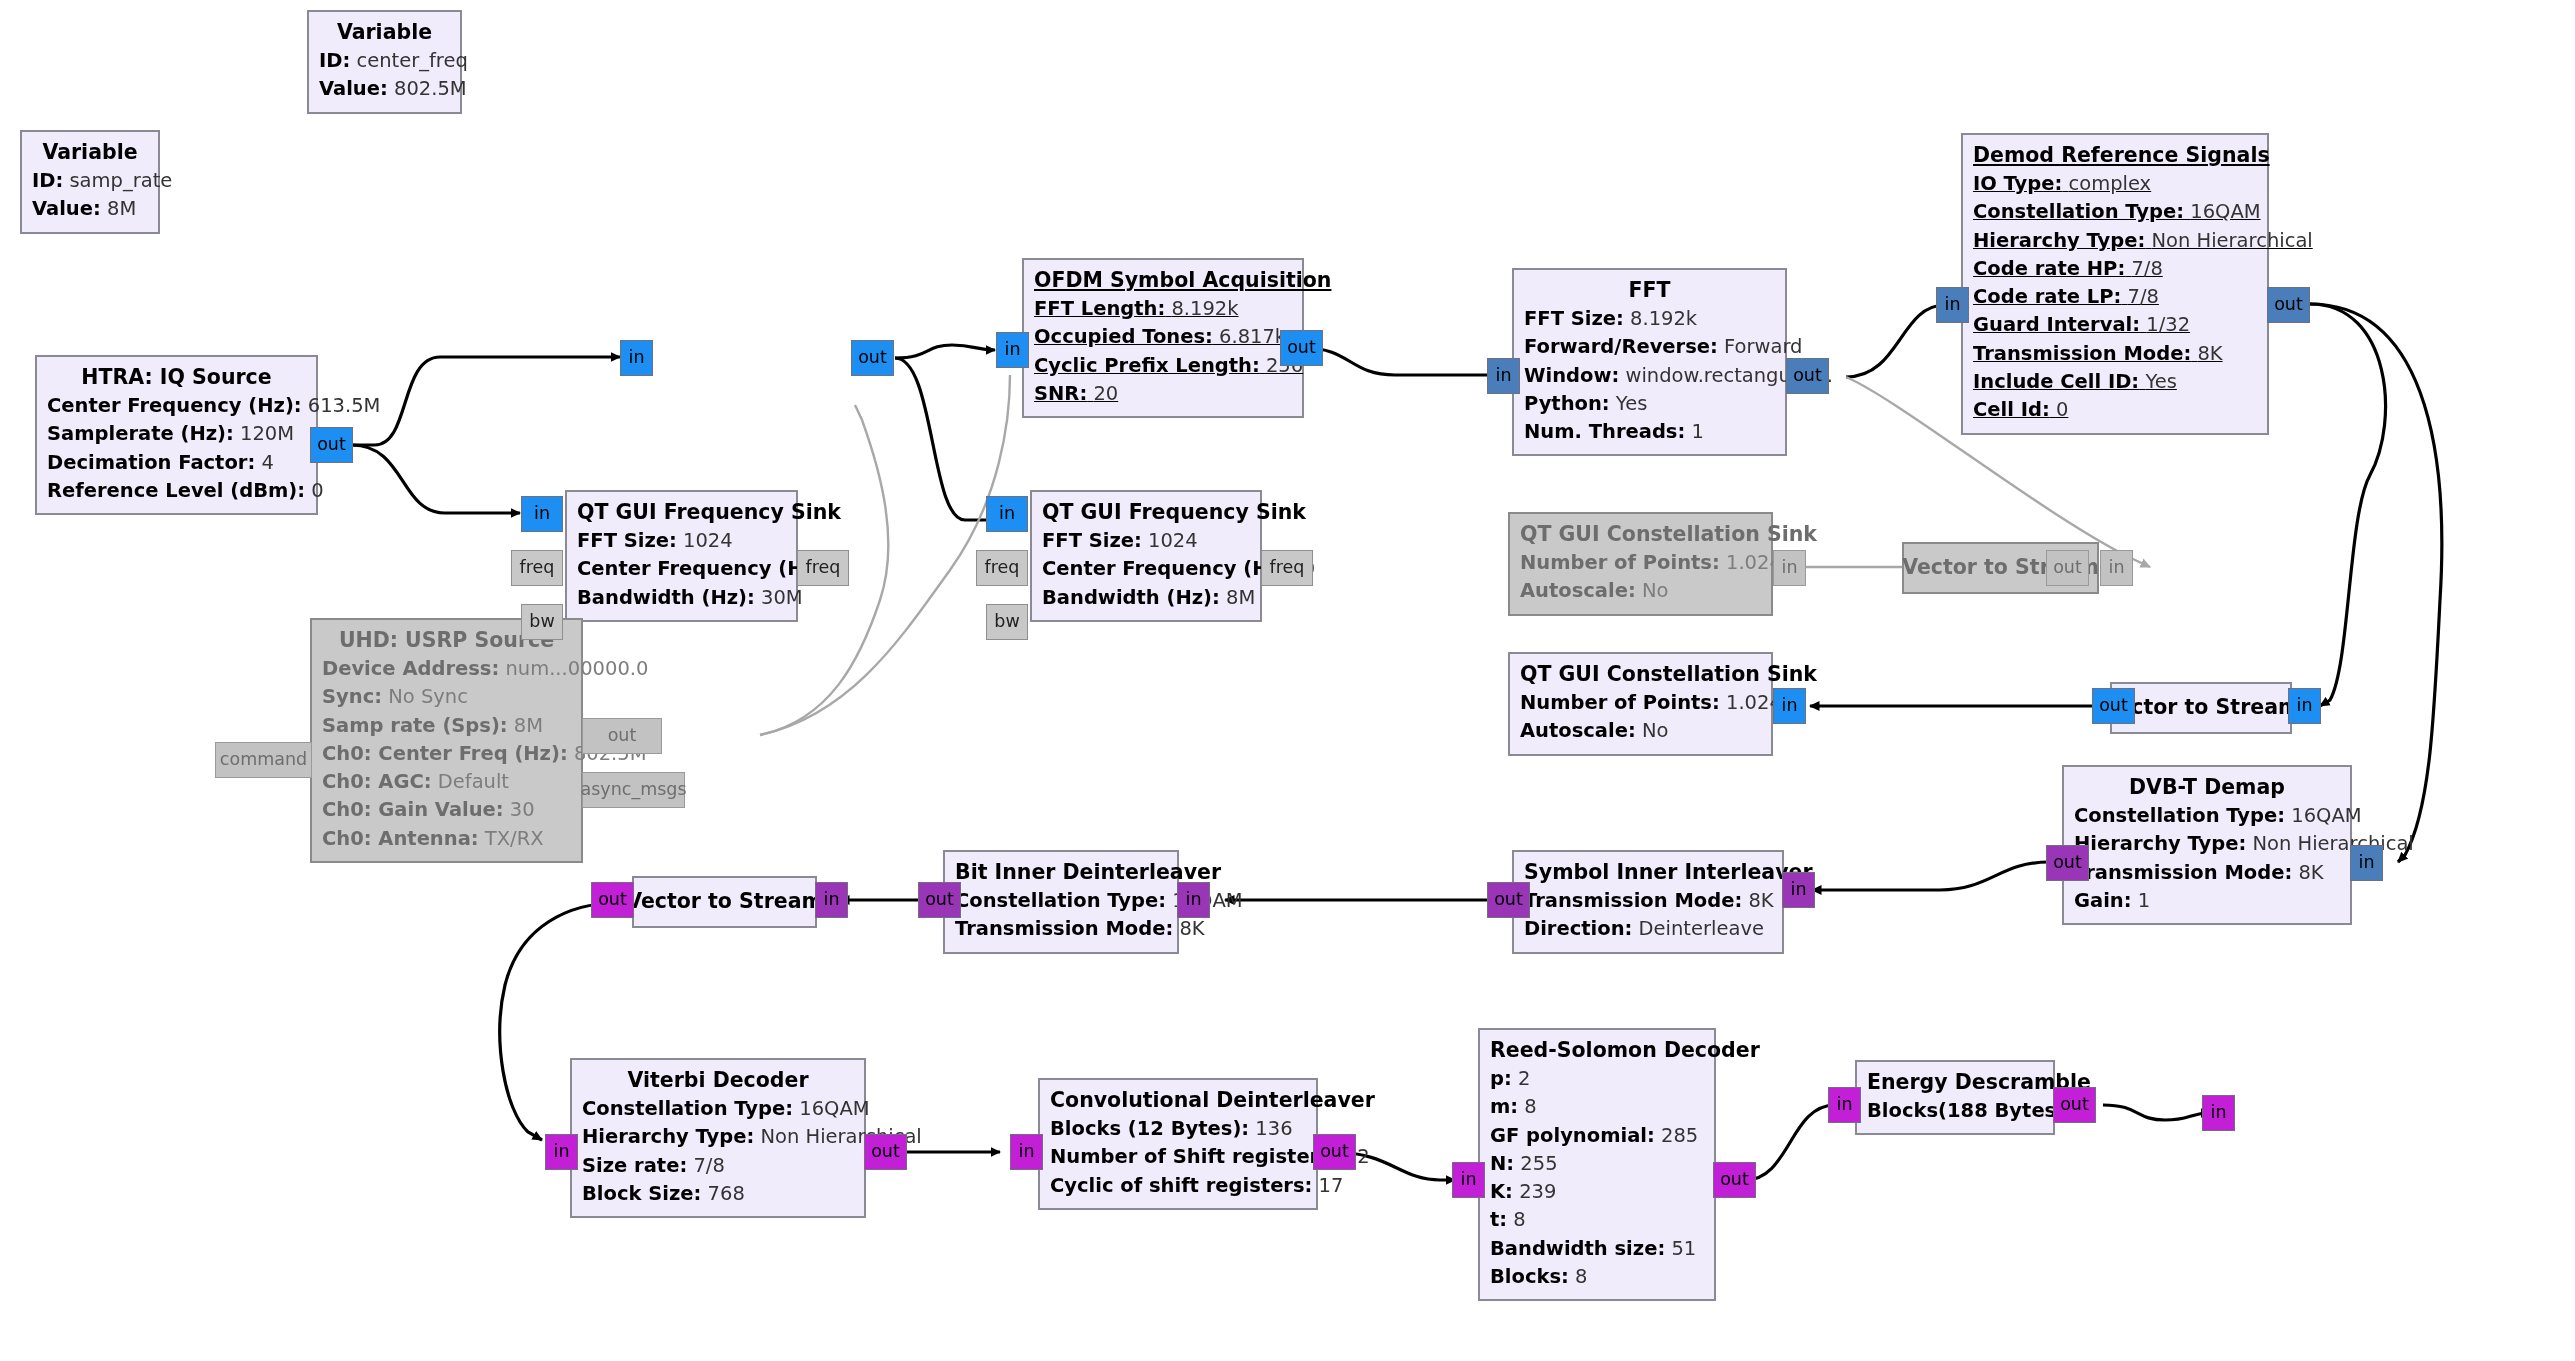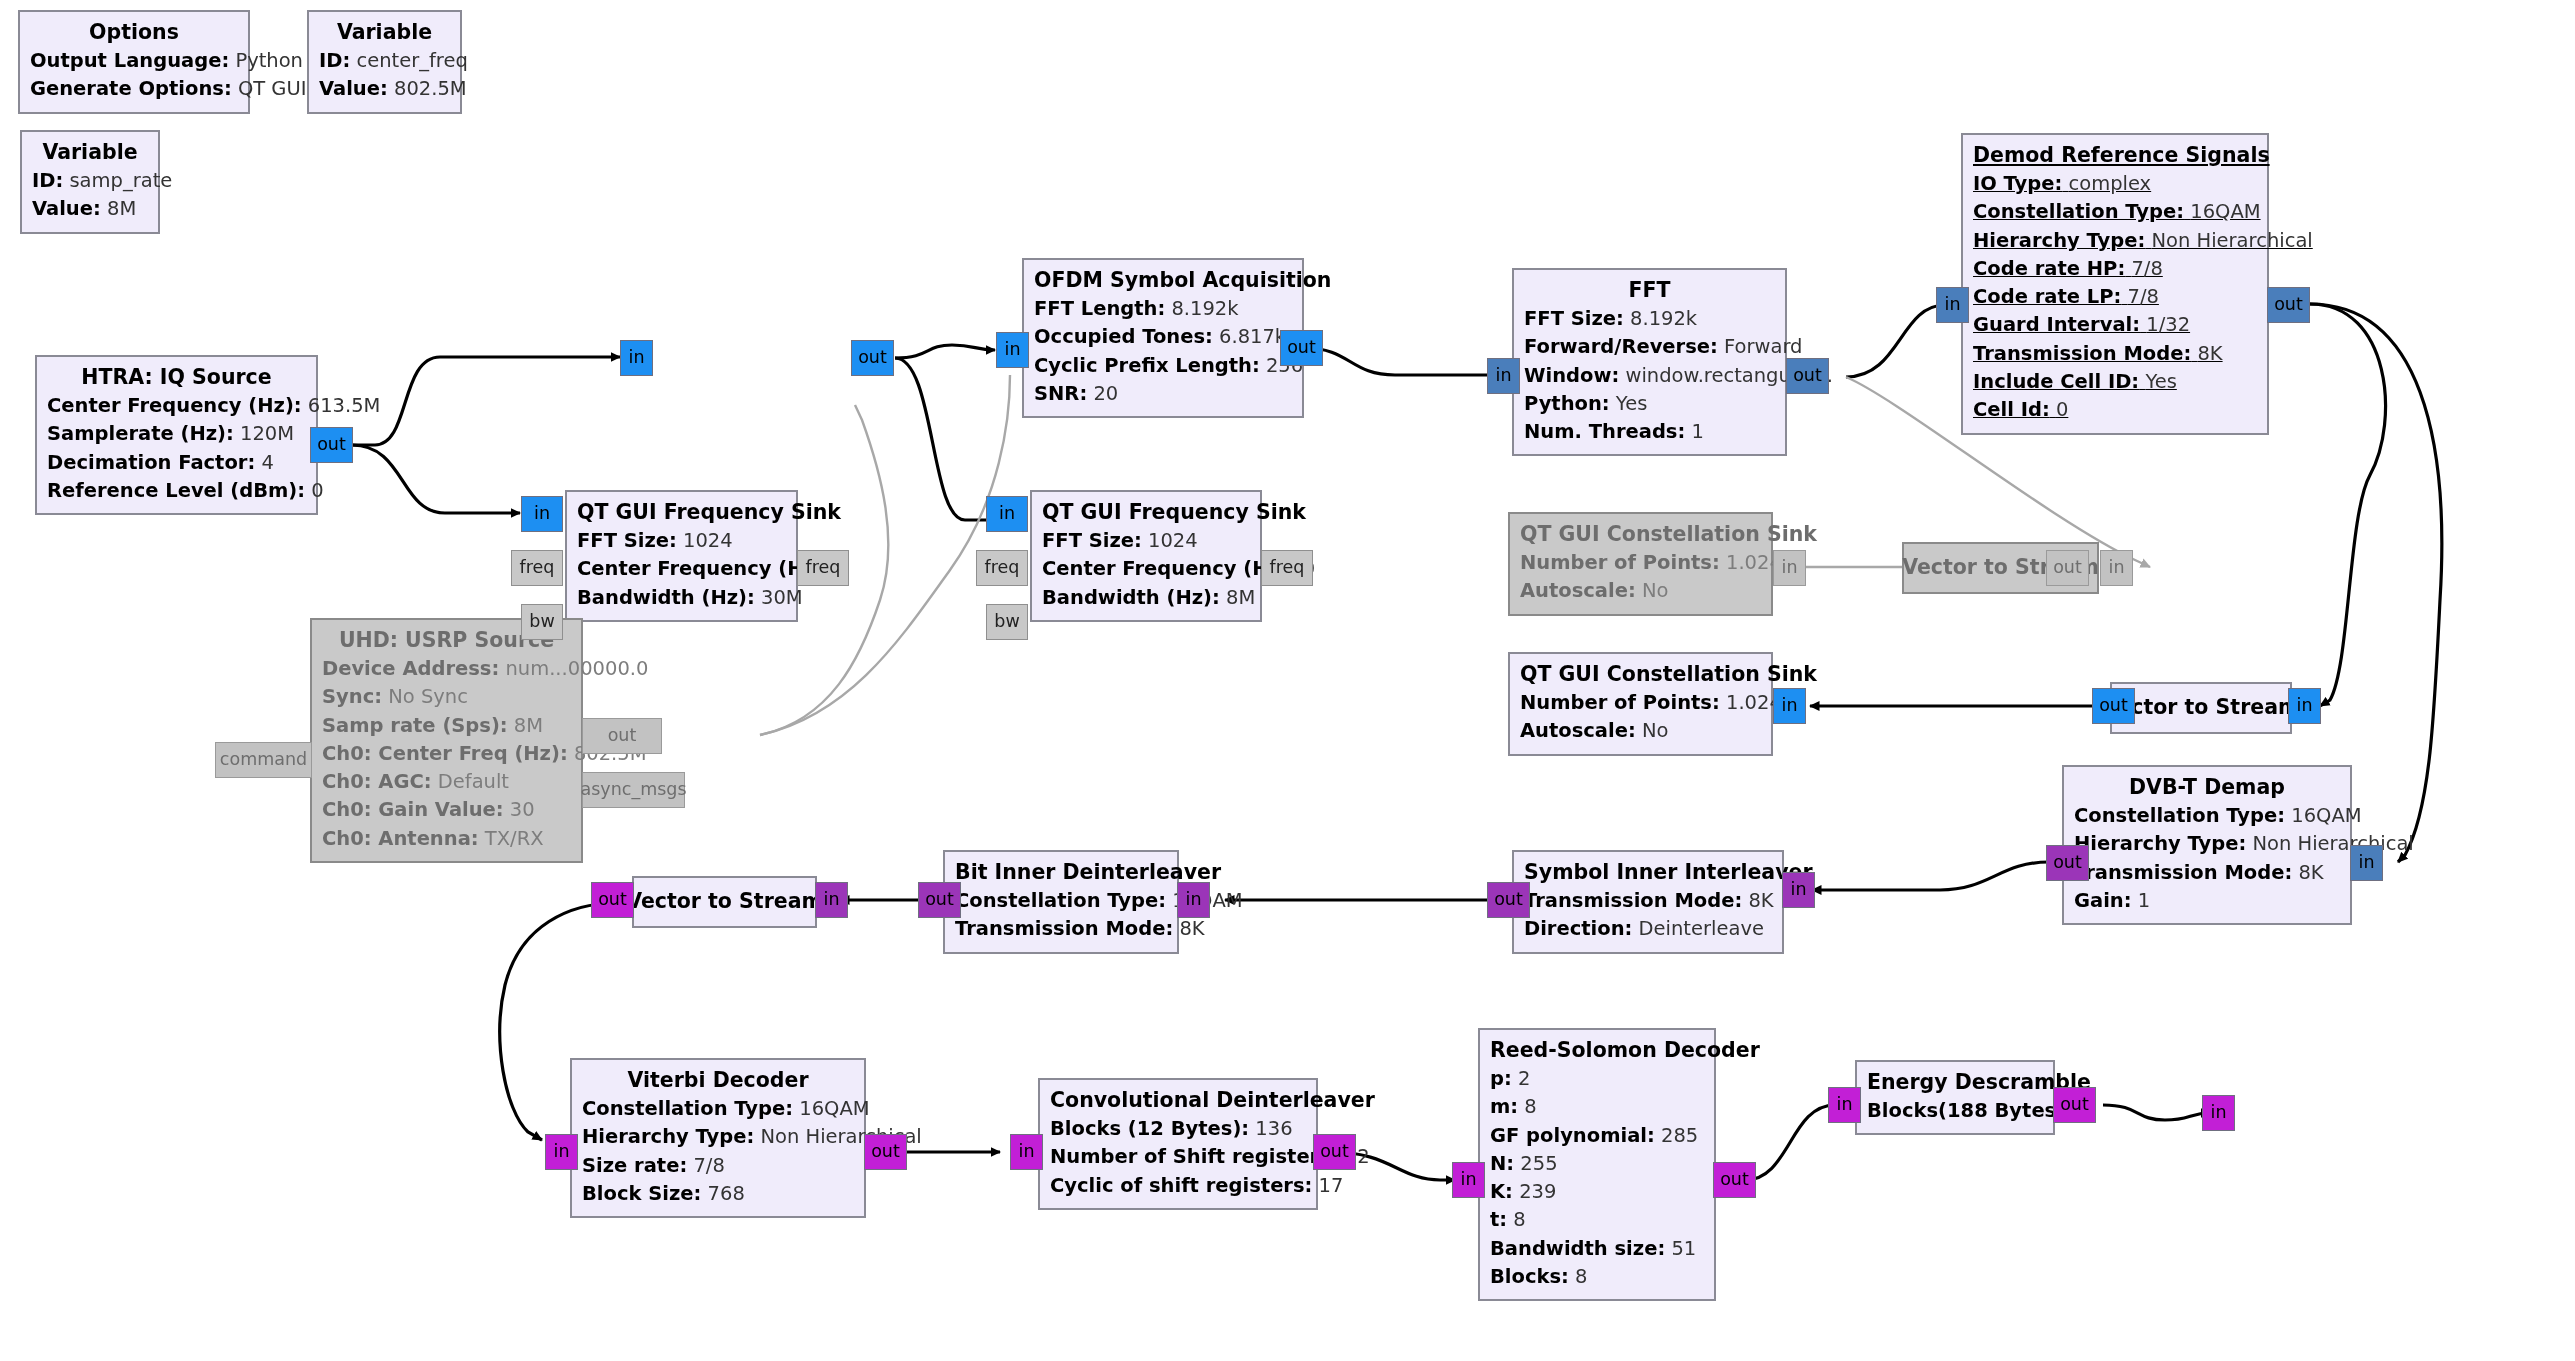--- a/index.html
+++ b/index.html
@@ -103,25 +103,20 @@
 
       <path d="M1846,377 C1900,400 2050,520 2135,560 L2150,567" marker-end="url(#ahg)"></path>
 
       <path d="M2046,567 L1790,567" marker-end="url(#ahg)"></path>
 
       <path d="M760,735 C830,720 860,660 880,600 C900,540 880,470 862,420 L855,405"></path>
       <path d="M760,735 C850,715 900,640 950,570 C1000,500 1010,420 1010,375"></path>
     </g>
   </svg>
 
-  <div class="block" style="left:18px;top:10px;width:232px;">
-    <div class="title">Options</div>
-    <div class="row"><b>Output Language:</b> <span>Python</span></div>
-    <div class="row"><b>Generate Options:</b> <span>QT GUI</span></div>
-  </div>
 
   <div class="block" style="left:307px;top:10px;width:155px;">
     <div class="title">Variable</div>
     <div class="row"><b>ID:</b> <span>center_freq</span></div>
     <div class="row"><b>Value:</b> <span>802.5M</span></div>
   </div>
 
   <div class="block" style="left:20px;top:130px;width:140px;">
     <div class="title">Variable</div>
     <div class="row"><b>ID:</b> <span>samp_rate</span></div>
@@ -133,21 +128,21 @@
     <div class="row"><b>Center Frequency (Hz):</b> <span>613.5M</span></div>
     <div class="row"><b>Samplerate (Hz):</b> <span>120M</span></div>
     <div class="row"><b>Decimation Factor:</b> <span>4</span></div>
     <div class="row"><b>Reference Level (dBm):</b> <span>0</span></div>
   </div>
   <div class="port stream" style="left:310px;top:427px;width:43px;height:36px;">out</div>
 
   <div class="port stream" style="left:620px;top:340px;width:33px;height:36px;">in</div>
   <div class="port stream" style="left:851px;top:340px;width:43px;height:36px;">out</div>
 
-  <div class="block" style="left:1022px;top:258px;width:282px;">
+  <div class="block" style="left:1022px;top:258px;width:282px;text-decoration:underline;">
     <div class="title">OFDM Symbol Acquisition</div>
     <div class="row"><b>FFT Length:</b> <span>8.192k</span></div>
     <div class="row"><b>Occupied Tones:</b> <span>6.817k</span></div>
     <div class="row"><b>Cyclic Prefix Length:</b> <span>256</span></div>
     <div class="row"><b>SNR:</b> <span>20</span></div>
   </div>
   <div class="port stream" style="left:996px;top:332px;width:33px;height:36px;">in</div>
   <div class="port stream" style="left:1280px;top:330px;width:43px;height:36px;">out</div>
 
   <div class="block" style="left:1512px;top:268px;width:275px;">

